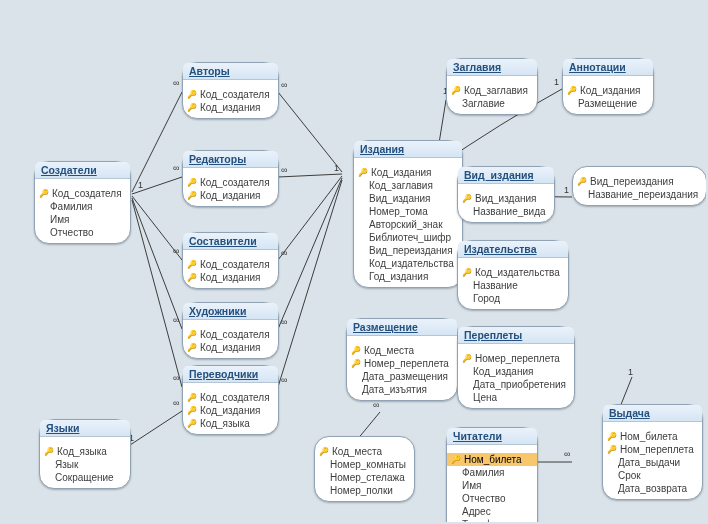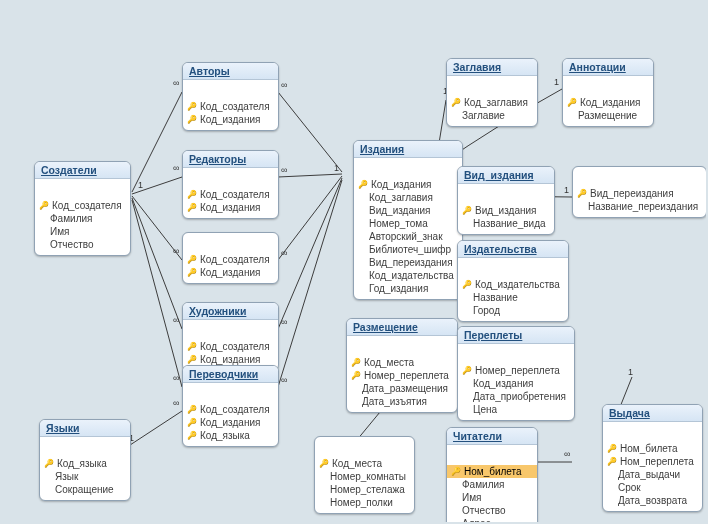--- a/index.html
+++ b/index.html
@@ -1,23 +1,23 @@
 <!DOCTYPE html>
 <html><head>
 <meta charset="utf-8">
 <style>
   html,body{margin:0;padding:0;font-family:Tahoma,Arial,sans-serif;font-size:10px;background:#d9e3e9;}
   .window{width:708px;height:524px;background:#d9e3e9;position:relative;overflow:hidden;}
   .titlebar{height:18px;background:linear-gradient(#fef7e6,#f6e8b7);border:1px solid #d9c77e;border-radius:3px 3px 0 0;margin:2px 2px 0 2px;display:flex;align-items:center;padding:0 4px;}
   .titlebar .ticon{width:12px;height:12px;margin-right:4px;}
   .titlebar span{color:#6a5a1f;font-weight:bold;}
   .canvas{position:absolute;left:2px;top:22px;right:2px;bottom:2px;background:#d9e3e9;overflow:hidden;}
-  .tbl{position:absolute;background:#fff;border:1px solid #90a2b4;border-radius:6px;box-shadow:0 1px 2px rgba(0,0,0,.25);min-width:90px;}
+  .tbl{position:absolute;background:#fff;border:1px solid #90a2b4;border-radius:15px;box-shadow:0 1px 2px rgba(0,0,0,.25);min-width:90px;}
   .tbl .hdr{background:linear-gradient(#eaf2fb,#d6e5f4);border-bottom:1px solid #b4c5d6;border-radius:5px 5px 0 0;padding:2px 6px;color:#23507e;font-weight:bold;font-size:10.5px;text-decoration:underline;white-space:nowrap;}
-  .tbl ul{list-style:none;margin:0;padding:20px 0 4px 0;}
+  .tbl ul{list-style:none;margin:0;padding:8px 0 4px 0;}
   .tbl li{padding:1px 8px 1px 4px;display:flex;align-items:center;white-space:nowrap;color:#3d3d3d;}
   .tbl li.pk::before{content:"\01F511";font-size:8px;margin-right:3px;color:#c9a300;}
   .tbl li.fld::before{content:"";display:inline-block;width:11px;}
   .tbl li.sel{background:#f8c76b;color:#000;}
   svg.lines{position:absolute;left:0;top:0;width:100%;height:100%;pointer-events:none;}
   .lbl{position:absolute;font-size:9px;color:#333;}
 </style>
 </head>
 <body>
 <div class="window">
@@ -109,20 +109,21 @@
         </ul>
       </div>
 <div class="tbl" style="left:180px;top:128px">
         <div class="hdr">Редакторы</div>
         <ul>
           <li class="pk">Код_создателя</li>
           <li class="pk">Код_издания</li>
         </ul>
       </div>
 <div class="tbl" style="left:180px;top:210px">
+        <div class="hdr">Составители</div>
         <ul>
           <li class="pk">Код_создателя</li>
           <li class="pk">Код_издания</li>
         </ul>
       </div>
 <div class="tbl" style="left:180px;top:280px">
         <div class="hdr">Художники</div>
         <ul>
           <li class="pk">Код_создателя</li>
           <li class="pk">Код_издания</li>

